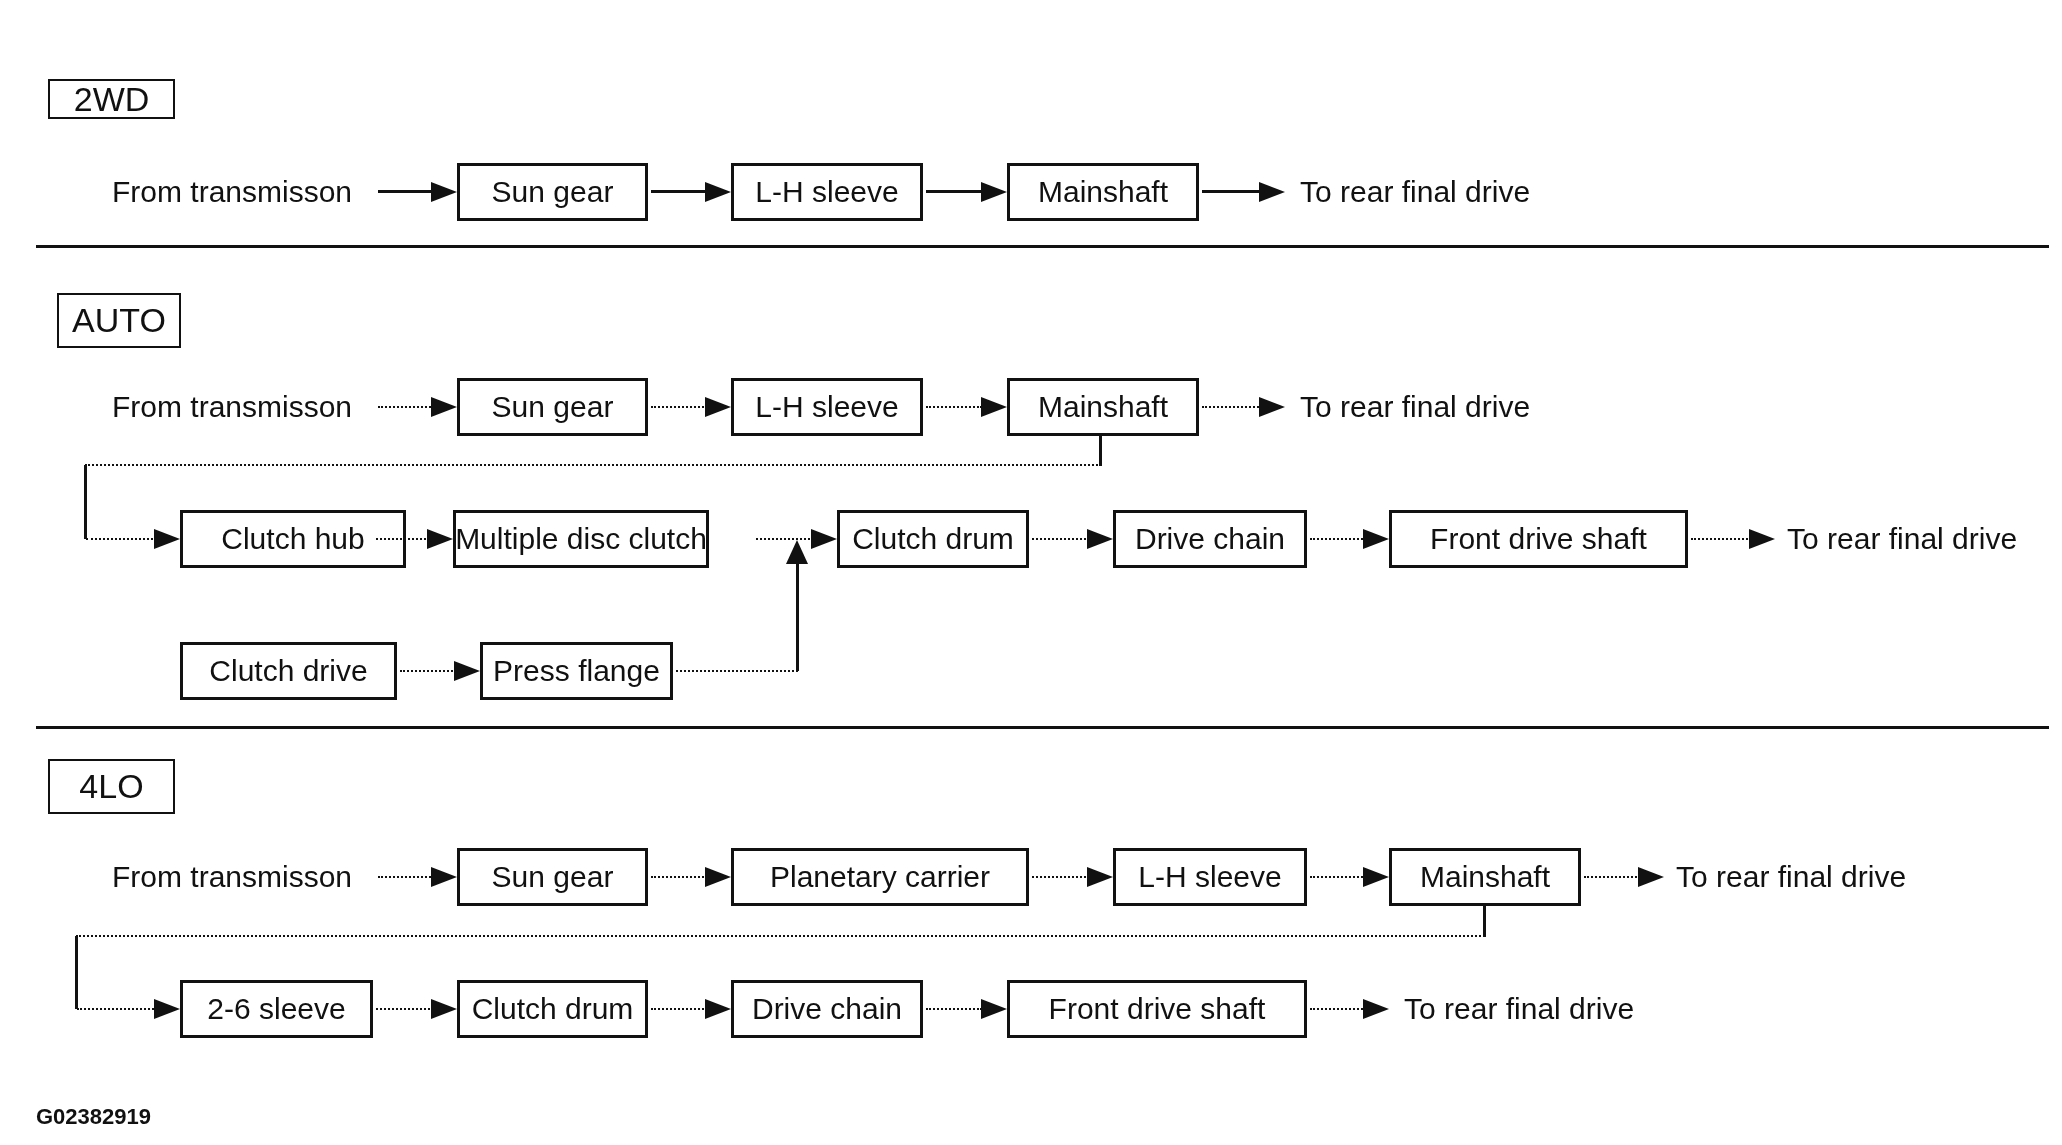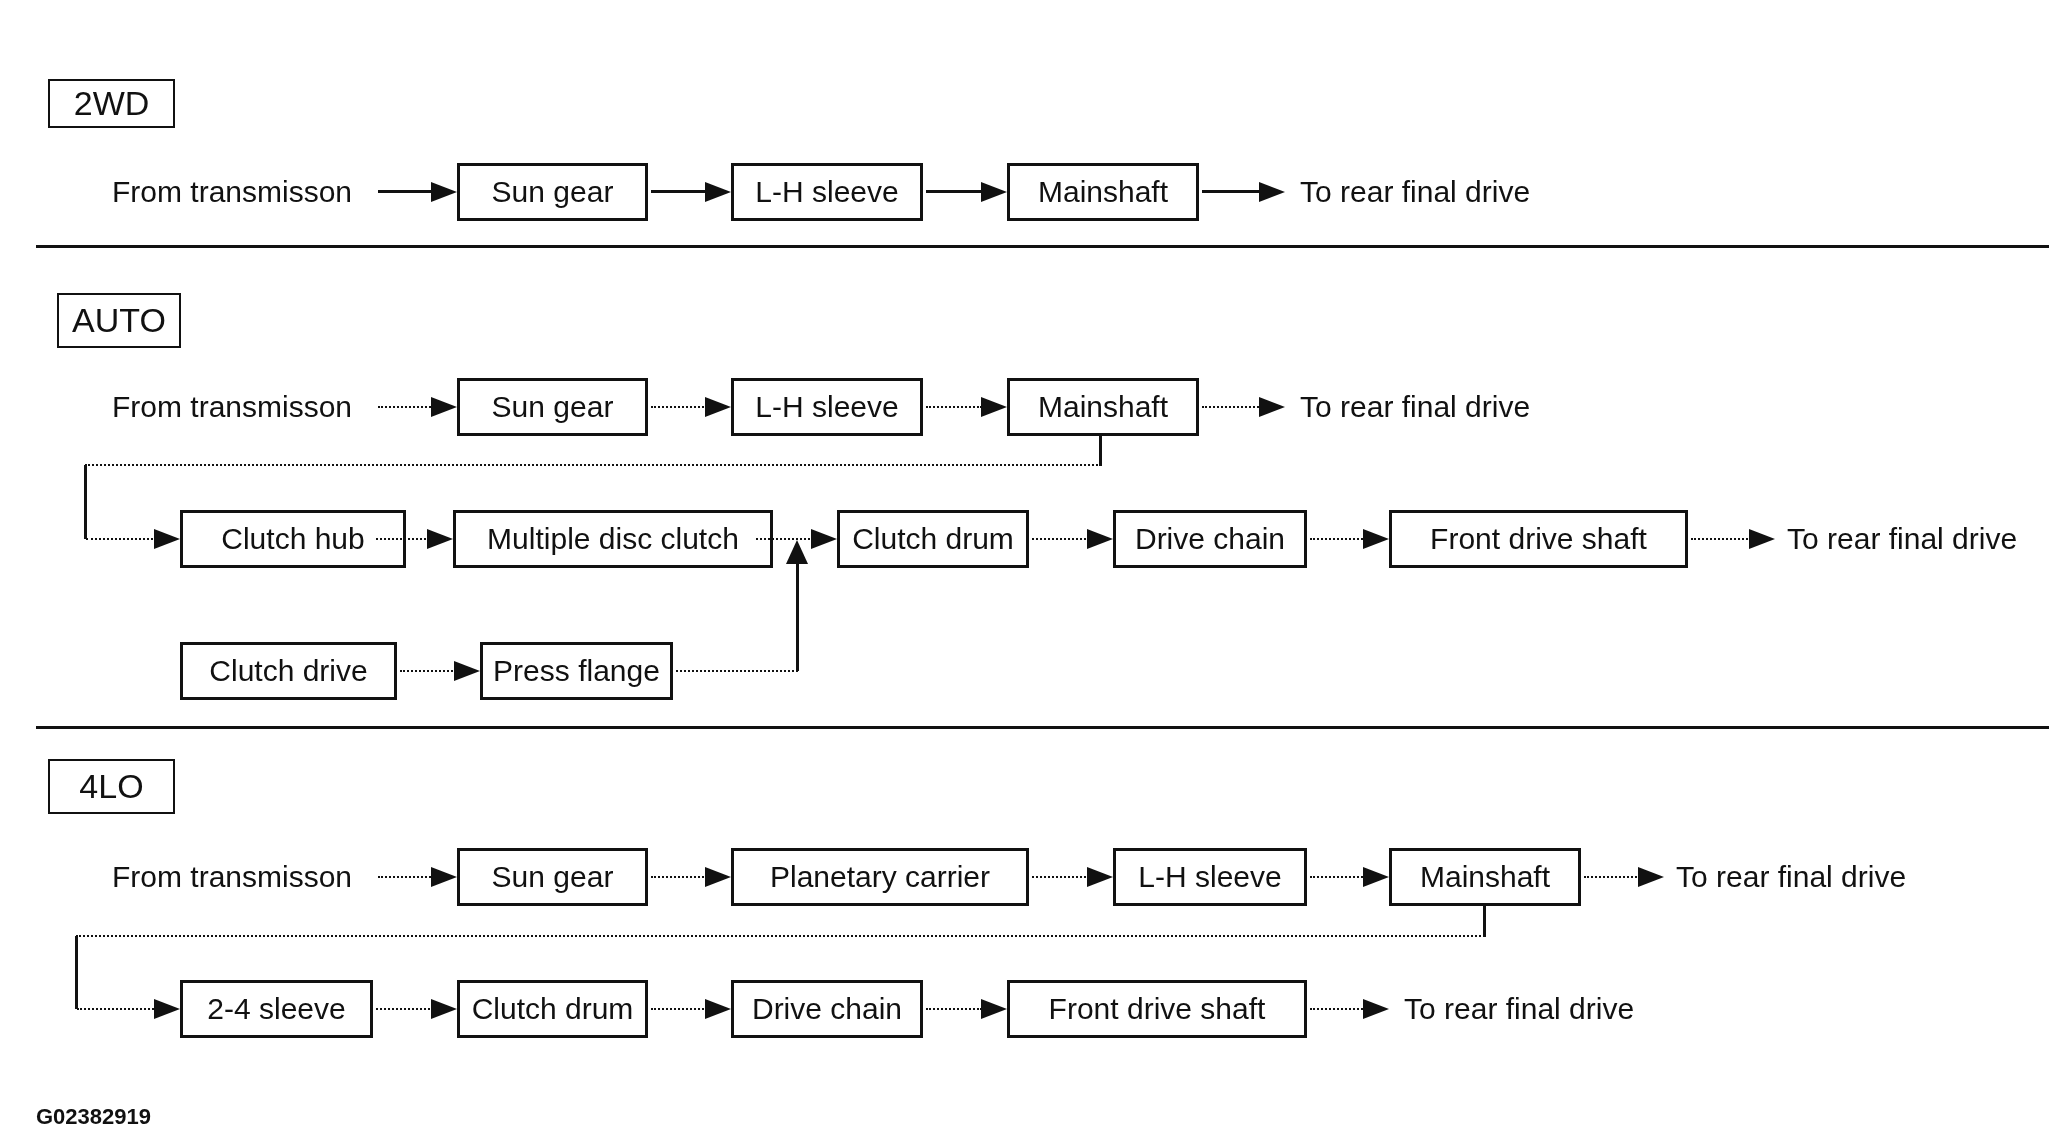--- a/index.html
+++ b/index.html
@@ -18,21 +18,21 @@
   .au{position:absolute;width:0;height:0;border-left:11px solid transparent;
       border-right:11px solid transparent;border-bottom:24px solid #111;}
   .hr{position:absolute;border-top:3px solid #111;height:0;}
   .figid{position:absolute;font-size:22px;font-weight:bold;margin-top:44px;}
 </style>
 </head>
 <body>
 
 <div id="stage">
 
-  <div class="seclbl" style="left:48px;top:79px;width:127px;height:49px;">2WD</div>
+  <div class="seclbl" style="left:48px;top:79px;width:127px;height:40px;">2WD</div>
 
   <div class="lbl" style="left:112px;top:163px;height:58px;">From transmisson</div>
 
   <div class="hs" style="left:378px;top:190px;width:56px;"></div>
   <div class="ar" style="left:431px;top:182px;"></div>
   <div class="box" style="left:457px;top:163px;width:191px;height:58px;">Sun gear</div>
 
   <div class="hs" style="left:651px;top:190px;width:57px;"></div>
   <div class="ar" style="left:705px;top:182px;"></div>
   <div class="box" style="left:731px;top:163px;width:192px;height:58px;">L-H sleeve</div>
@@ -70,21 +70,21 @@
   <div class="vs" style="left:1099px;top:436px;height:30px;"></div>
   <div class="hd" style="left:85px;top:464px;width:1016px;"></div>
   <div class="vs" style="left:84px;top:465px;height:74px;"></div>
   <div class="hd" style="left:86px;top:538px;width:71px;"></div>
   <div class="ar" style="left:154px;top:529px;"></div>
 
   <div class="box" style="left:180px;top:510px;width:226px;height:58px;">Clutch hub</div>
 
   <div class="hd" style="left:376px;top:538px;width:54px;"></div>
   <div class="ar" style="left:427px;top:529px;"></div>
-  <div class="box" style="left:453px;top:510px;width:320px;height:58px;text-align:right;">Multiple disc clutch</div>
+  <div class="box" style="left:453px;top:510px;width:256px;height:58px;text-align:right;">Multiple disc clutch</div>
 
   <div class="hd" style="left:756px;top:538px;width:58px;"></div>
   <div class="ar" style="left:811px;top:529px;"></div>
   <div class="box" style="left:837px;top:510px;width:192px;height:58px;">Clutch drum</div>
 
   <div class="hd" style="left:1032px;top:538px;width:58px;"></div>
   <div class="ar" style="left:1087px;top:529px;"></div>
   <div class="box" style="left:1113px;top:510px;width:194px;height:58px;">Drive chain</div>
 
   <div class="hd" style="left:1310px;top:538px;width:56px;"></div>
@@ -130,21 +130,21 @@
   <div class="hd" style="left:1584px;top:876px;width:57px;"></div>
   <div class="ar" style="left:1638px;top:867px;"></div>
   <div class="lbl" style="left:1676px;top:848px;height:58px;">To rear final drive</div>
 
   <div class="vs" style="left:1483px;top:906px;height:31px;"></div>
   <div class="hd" style="left:76px;top:935px;width:1409px;"></div>
   <div class="vs" style="left:75px;top:936px;height:73px;"></div>
   <div class="hd" style="left:77px;top:1008px;width:80px;"></div>
   <div class="ar" style="left:154px;top:999px;"></div>
 
-  <div class="box" style="left:180px;top:980px;width:193px;height:58px;">2-4 sleeve</div>
+  <div class="box" style="left:180px;top:980px;width:193px;height:58px;">2-6 sleeve</div>
 
   <div class="hd" style="left:376px;top:1008px;width:58px;"></div>
   <div class="ar" style="left:431px;top:999px;"></div>
   <div class="box" style="left:457px;top:980px;width:191px;height:58px;">Clutch drum</div>
 
   <div class="hd" style="left:651px;top:1008px;width:57px;"></div>
   <div class="ar" style="left:705px;top:999px;"></div>
   <div class="box" style="left:731px;top:980px;width:192px;height:58px;">Drive chain</div>
 
   <div class="hd" style="left:926px;top:1008px;width:56px;"></div>

